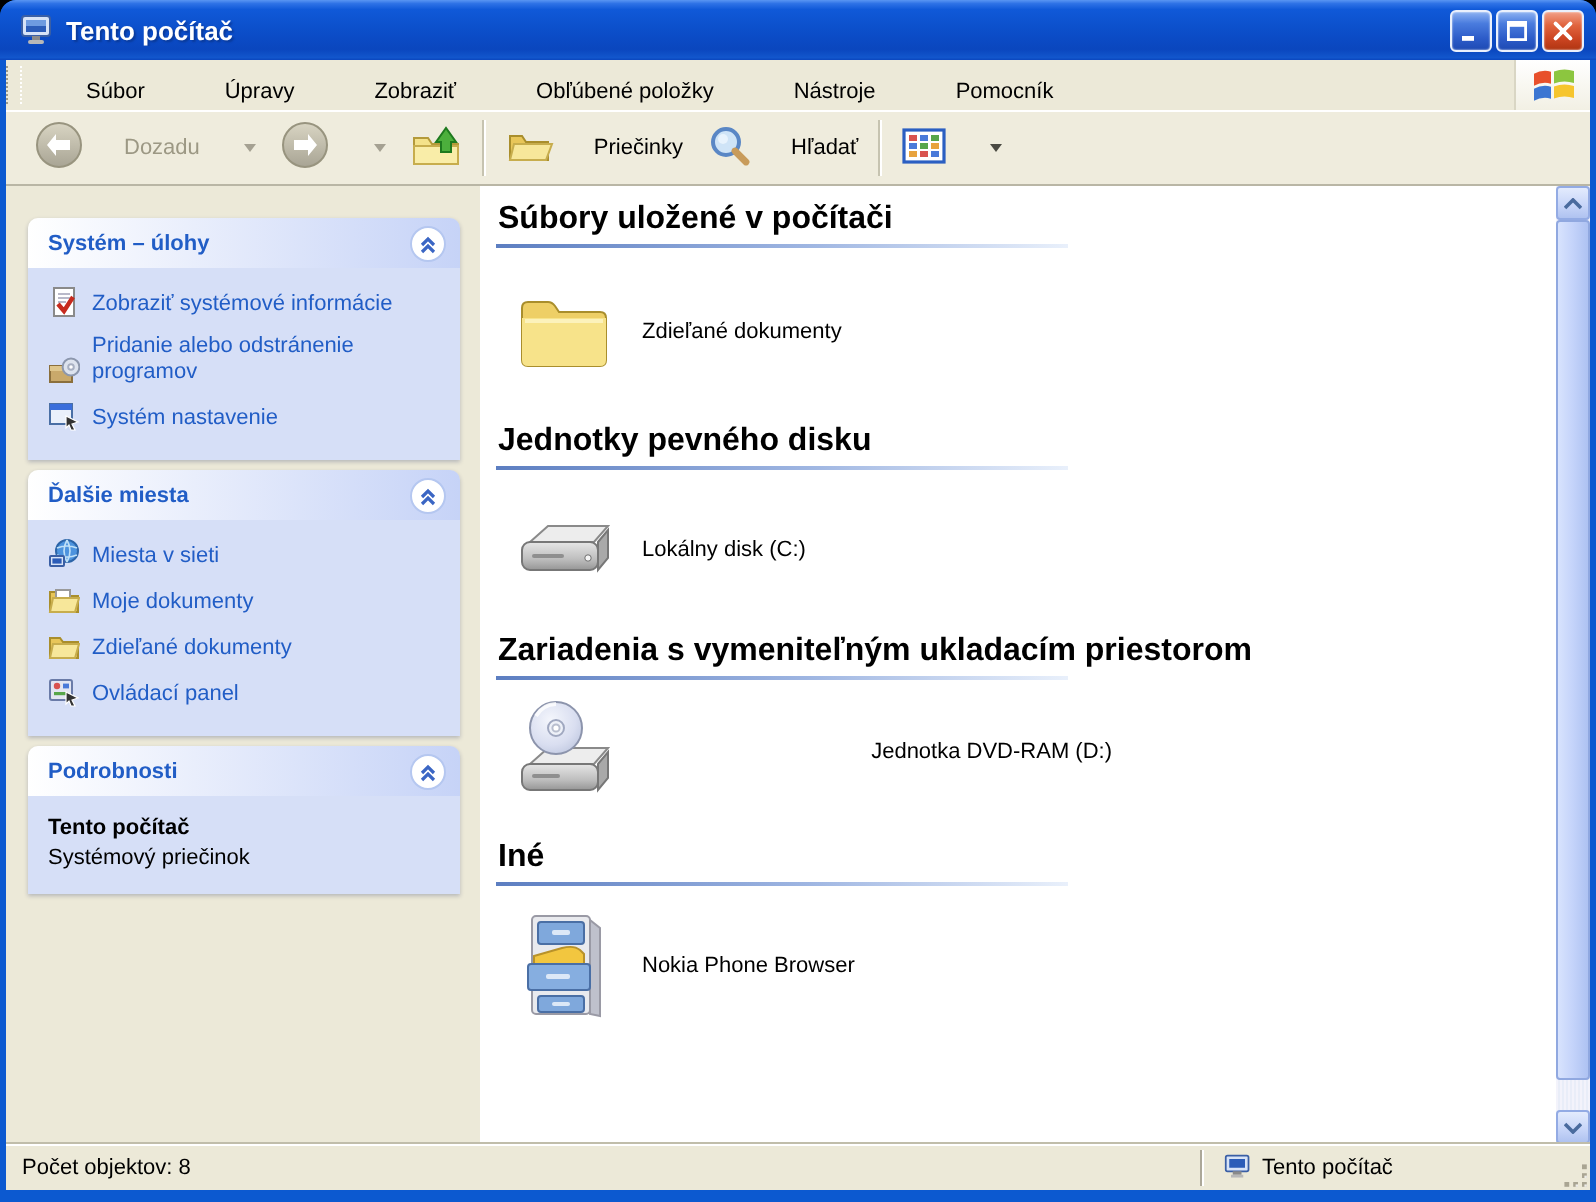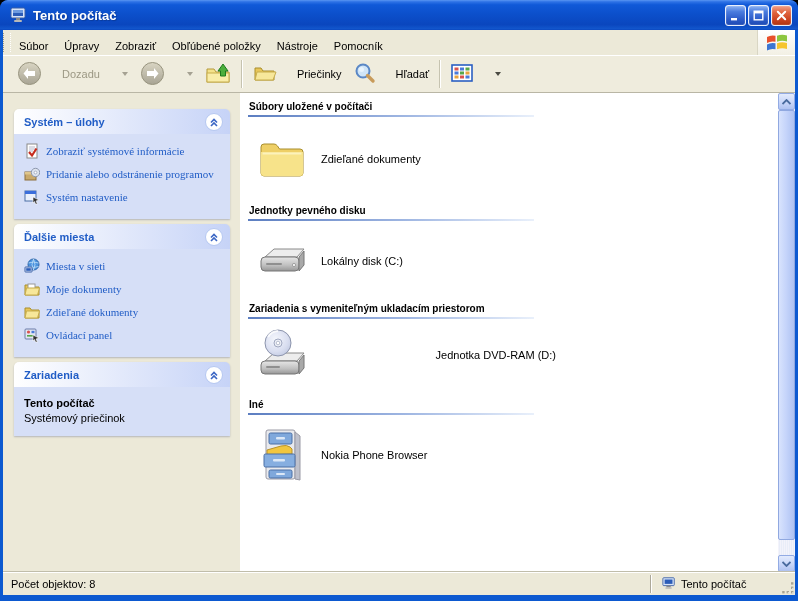--- a/index.html
+++ b/index.html
@@ -24,21 +24,21 @@
   .tb-btn svg { display:block; }
 
   
   .window-body { position:absolute; left:3px; right:3px; top:30px; bottom:6px;
     background:#ECE9D8; display:flex; flex-direction:column; }
 
   
   .menubar { height:26px; display:flex; align-items:stretch; background:#ECE9D8;
              border-bottom:1px solid #fff; }
   .bar-grip { width:8px; margin:3px 0; border-left:1px dotted #9D9A88; border-right:1px dotted #fff; }
-  .menu-item { display:flex; align-items:center; padding:16px 8px; cursor:default; }
+  .menu-item { display:flex; align-items:center; padding:16px 8px; cursor:default;margin-left:24px; }
   .menu-spacer { flex:1; }
   .win-logo { width:38px; display:flex; align-items:center; justify-content:center;
     background:linear-gradient(180deg,#FFFFFF,#F2F0E4); border-left:1px solid #D9D6C4; }
 
   
   .toolbar { height:37px; display:flex; align-items:center; background:#EFECDD;
              border-bottom:1px solid #B9B6A5; padding-right:4px; }
   .tool-sep { width:2px; height:28px; margin:0 4px; border-left:1px solid #C6C3B0; border-right:1px solid #fff; }
   .tool-btn { display:flex; align-items:center; gap:20px; padding:2px 6px; height:32px; border-radius:3px; }
   .tool-btn .cap { width:0; height:0; border-left:3px solid transparent; border-right:3px solid transparent;
@@ -54,29 +54,29 @@
   .sidebar { width:237px; background:linear-gradient(180deg,#7A8EE0 0%,#6royal 0%,#6E80D7 60%,#6375CE 100%);
              padding:16px 10px 0 11px; overflow:hidden; }
   .panel { margin-bottom:5px; border-radius:5px 5px 0 0; overflow:hidden;
            box-shadow:0 1px 2px rgba(20,30,90,.25); }
   .panel-header { height:25px; background:linear-gradient(90deg,#FFFFFF 0%,#C6D3F7 100%);
     display:flex; align-items:center; justify-content:space-between; padding:0 7px 0 10px;
     color:#215DC6; font-weight:bold; cursor:pointer; }
   .chev { width:18px; height:18px; border-radius:50%; background:#fff; border:1px solid #B5C7F0;
           display:flex; align-items:center; justify-content:center; }
   .panel-body { background:#D6DFF7; padding:10px 6px 12px 10px; }
-  .side-link { display:flex; gap:6px; margin-bottom:8px; color:#215DC6; cursor:pointer; align-items:center;font-family:Liberation Serif, serif; }
+  .side-link { display:flex; gap:6px; margin-bottom:8px; color:#215DC6; cursor:pointer; align-items:flex-end; }
   .side-link:last-child { margin-bottom:2px; }
   .side-link .ic { flex:0 0 16px; height:16px; margin-top:-1px; }
   .side-link span { line-height:13px; }
   .details-name { font-weight:bold; margin-bottom:3px; }
 
   
   .main { flex:1; background:#fff; padding:8px 0 0 8px; overflow:hidden; }
-  .grp-header { font-size:10px; font-weight:bold; color:#000; margin-left:1px; }
+  .grp-header { font-size:16px; font-weight:bold; color:#000; margin-left:1px; }
   .grp-line { width:286px; height:2px; margin-top:3px;
               background:linear-gradient(90deg,#5C7EC1 0%,#9FB6E2 55%,#E9F0FB 100%); }
   .item-row { display:flex; align-items:center; gap:13px; margin:14px 0 16px 8px; cursor:pointer; width:300px; }
   .item-icon { width:52px; height:52px; display:flex; align-items:center; justify-content:center; flex:0 0 auto; }
   .item-label { font-size:11px; }
   .g1 .item-row{ margin-top:16px; margin-bottom:20px; }
   .g2 .grp-header{ margin-top:2px; }
   .g3 .item-row{ margin-top:10px; margin-bottom:18px;justify-content:space-between; }
 
   
@@ -84,21 +84,21 @@
              display:flex; flex-direction:column; }
   .sb-btn { height:17px; background:linear-gradient(180deg,#E3EBFD,#C6D4F8 60%,#AFC2F0);
             border:1px solid #93ABE4; border-radius:2px; display:flex; align-items:center; justify-content:center; }
   .sb-thumb { height:430px; margin:0; background:linear-gradient(90deg,#D8E3FD 0%,#C4D3FA 50%,#AEC2F2 100%);
               border:1px solid #90A8E0; border-radius:2px; }
   .sb-track-rest { flex:1; }
 
   
   .statusbar { height:23px; background:#ECE9D8; border-top:1px solid #fff; display:flex; align-items:stretch;
                box-shadow:0 -1px 0 #C0BDAA; font-size:11px; }
-  .sb-pane-left { width:647px; display:flex; align-items:center; padding-left:8px; }
+  .sb-pane-left { width:597px; display:flex; align-items:center; padding-left:8px; }
   .sb-div { width:2px; margin:2px 0; border-left:1px solid #ACA899; border-right:1px solid #fff; }
   .sb-pane-right { flex:1; display:flex; align-items:center; gap:5px; padding-left:10px; }
   .resize-grip { width:14px; align-self:flex-end; height:14px; margin-left:auto; }
 </style>
 </head>
 <body>
 
 <div class="window">
 
   <div class="titlebar">
@@ -345,21 +345,21 @@
                   <path d="M9 8 L15 11 L12 12 L13.5 15 L11.5 15 L10.5 12.5 L9 14 Z" fill="#333" stroke="#fff" stroke-width="0.6"></path>
                 </svg>
               </span>
               <span>Ovládací panel</span>
             </div>
           </div>
         </div>
 
         <div class="panel">
           <div class="panel-header">
-            <span>Zariadenia</span>
+            <span>Podrobnosti</span>
             <span class="chev">
               <svg width="12" height="12" viewBox="0 0 12 12">
                   <path d="M3 6.5 L6 3.5 L9 6.5 M3 10 L6 7 L9 10" fill="none" stroke="#3B66C4" stroke-width="1.6"></path>
                 </svg>
             </span>
           </div>
           <div class="panel-body">
             <div class="details-name">Tento počítač</div>
             <div class="details-type">Systémový priečinok</div>
           </div>

